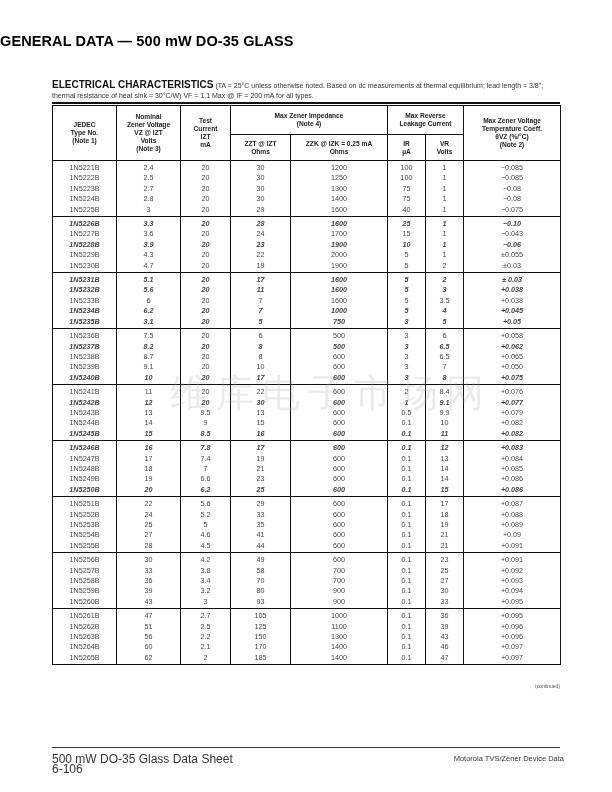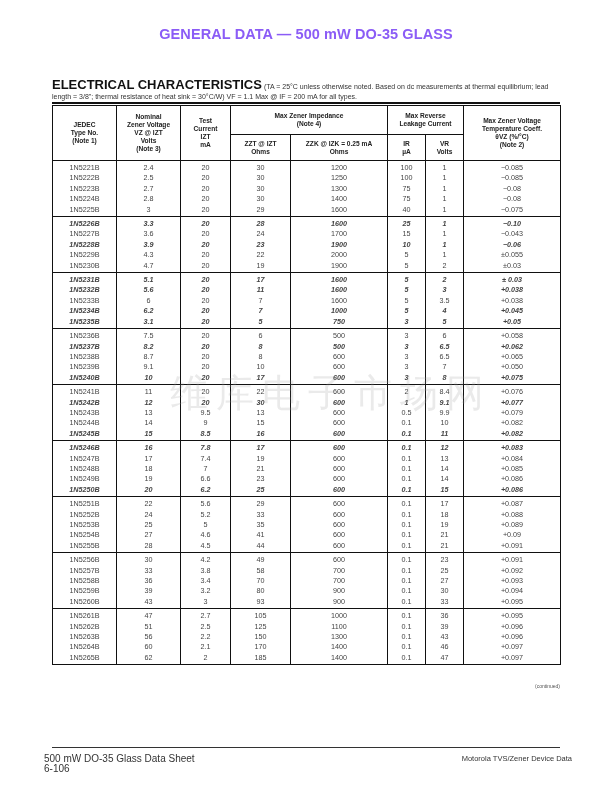--- a/index.html
+++ b/index.html
@@ -1,40 +1,40 @@
 <!DOCTYPE html>
 <html><head>
 <meta charset="utf-8">
 <style>
   html, body { margin: 0; padding: 0; background: #fff; }
   body { width: 612px; height: 792px; position: relative; overflow: hidden;
          font-family: "Liberation Sans", sans-serif; color: #222; }
-  .title { position: absolute; top: 26px; left: 0; width: 612px; text-align: center;
-           font-weight: bold; font-size: 14.5px; color: #8b5cf6; letter-spacing: 0.1px; }
+  .title { position: absolute; top: 33px; left: 0; width: 612px; 
+           font-weight: bold; font-size: 14.5px; color: #000000; letter-spacing: 0.1px; }
   .intro { position: absolute; top: 80px; left: 52px; width: 508px; font-size: 7px; line-height: 9.5px; color: #333; }
-  .intro b { font-size: 13px; color: #111; }
+  .intro b { font-size: 10px; color: #111; }
   .rule-top { position: absolute; top: 102px; left: 52px; width: 508px; height: 2px; background: #111; }
   table.dt { position: absolute; top: 105px; left: 52px; width: 508px; border-collapse: collapse;
              font-size: 7.2px; table-layout: fixed; padding-left: 36px; }
   table.dt th, table.dt td { text-align: center; padding: 0; }
   table.dt th { font-weight: bold; font-size: 6.6px; line-height: 8px; color: #222;
                 border: 1.2px solid #111; vertical-align: middle; }
   table.dt thead tr.h1 th { height: 28px; }
   table.dt thead tr.h2 th { height: 25px; }
   table.dt tbody.grp { border: 1.5px solid #111; }
   table.dt tbody.grp td { border-left: 1.2px solid #111; border-right: 1.2px solid #111;
                           height: 10.4px; line-height: 10.4px; color: #444; }
   table.dt tbody.grp tr:first-child td { padding-top: 2px; }
   table.dt tbody.grp tr:last-child td { padding-bottom: 1px; }
   table.dt td.b { font-weight: bold; font-style: italic; color: #222; }
   .continued { position: absolute; top: 683px; left: 500px; width: 60px; text-align: right;
                font-size: 5px; color: #555; }
   .rule-bot { position: absolute; top: 747px; left: 52px; width: 508px; height: 1px; background: #333; }
-  .foot-l { position: absolute; top: 754px; left: 44px; font-size: 10px; line-height: 10px; color: #333; }
-  .foot-r { position: absolute; top: 754px; right: 40px; font-size: 7.5px; color: #333; }
+  .foot-l { position: absolute; top: 754px; left: 52px; font-size: 12px; line-height: 10px; color: #333; }
+  .foot-r { position: absolute; top: 754px; right: 48px; font-size: 7.5px; color: #333; }
   .watermark { position: absolute; top: 368px; left: 170px; font-size: 38px; color: rgba(160,160,160,0.22);
                letter-spacing: 8px; font-family: "DejaVu Sans", sans-serif; pointer-events: none; }
 </style>
 </head>
 <body>
 
 <div class="title">GENERAL DATA — 500 mW DO-35 GLASS</div>
 
 <div class="intro">
   <b>ELECTRICAL CHARACTERISTICS</b>

